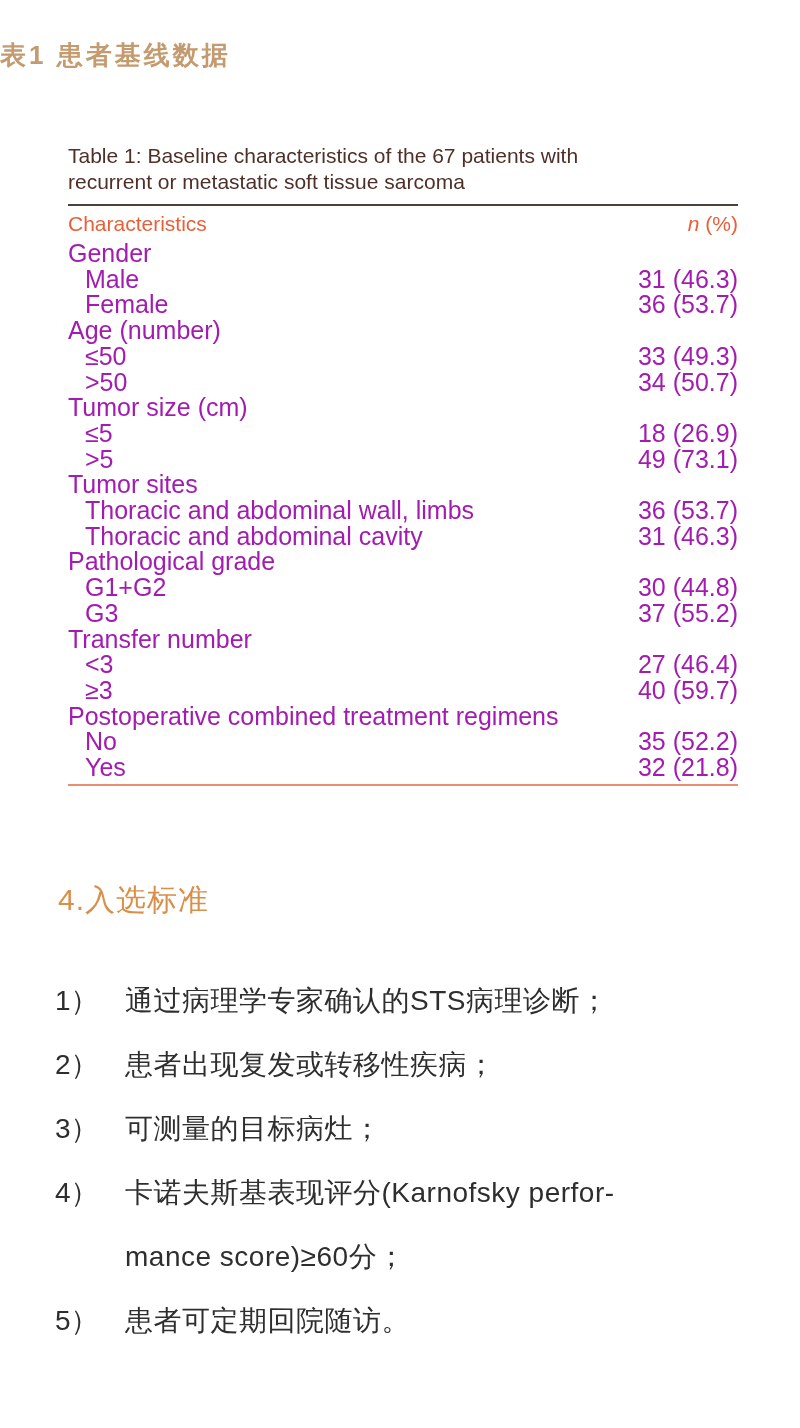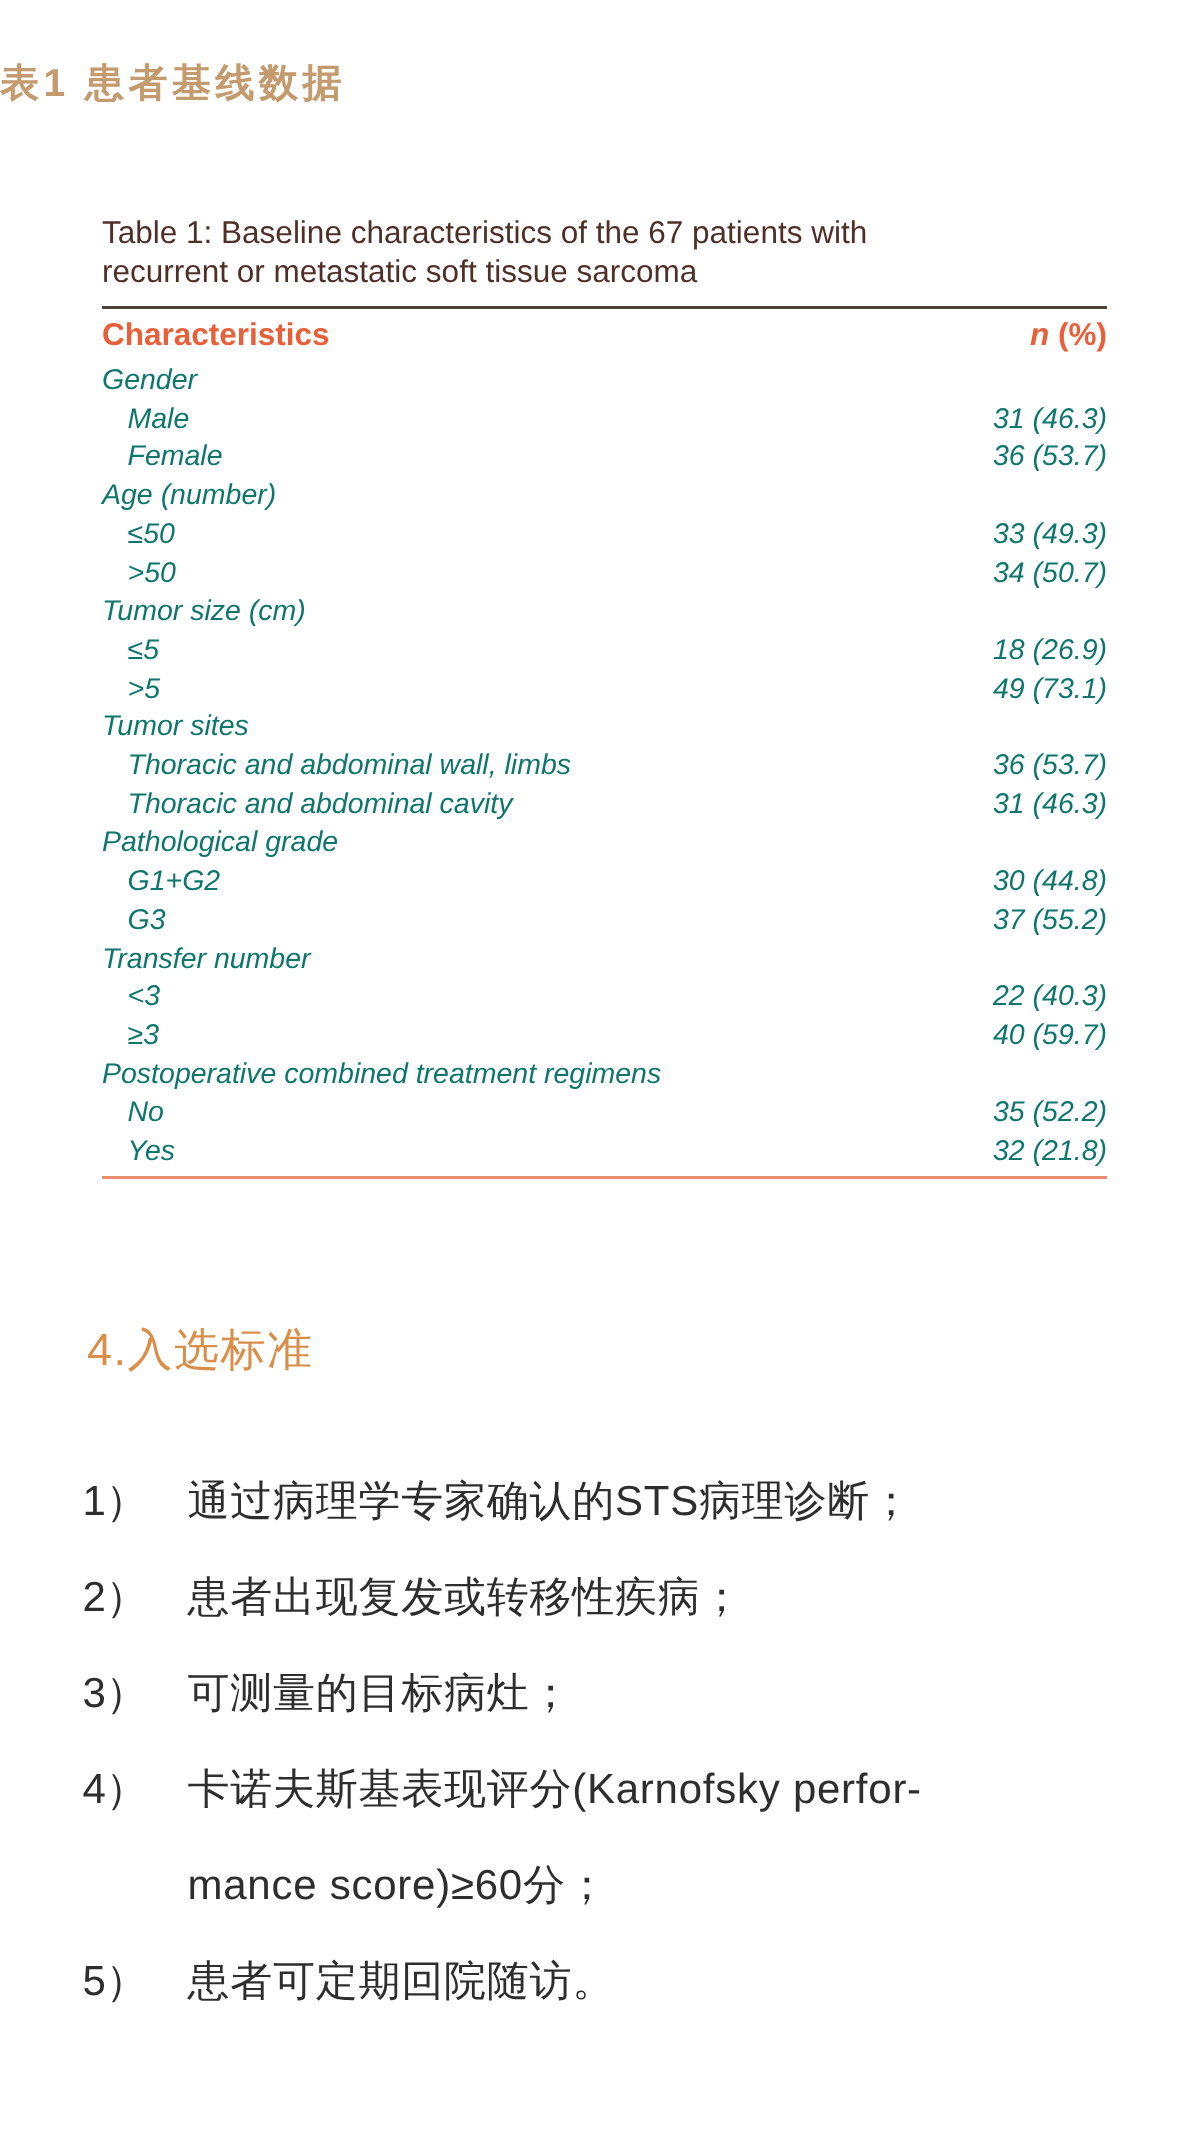--- a/index.html
+++ b/index.html
@@ -38,26 +38,26 @@
   .rule-top {
     border: none;
     border-top: 2.5px solid #4d4038;
     margin: 9px 0 0 0;
   }
   .thead-row {
     display: flex;
     justify-content: space-between;
     align-items: baseline;
     color: #e8603a;
-    font-weight: bold;
+    font-weight: normal;
     font-size: 21px;
     padding: 6px 0 5px 0;
   }
   .thead-row .n-italic { font-style: italic; }
-  .tbody { font-size: 19px; color: #0f766e; font-style: italic; }
+  .tbody { font-size: 25px; color: #a21caf; }
   .trow {
     display: flex;
     justify-content: space-between;
     line-height: 25.7px;
   }
   .trow .tlabel { white-space: nowrap; }
   .trow.indent .tlabel { padding-left: 17px; }
   .trow .tvalue { white-space: nowrap; }
   .rule-bottom {
     border: none;
@@ -182,21 +182,21 @@
     <span class="tvalue">37 (55.2)</span>
   </div>
 
   <div class="trow">
     <span class="tlabel">Transfer number</span>
     <span class="tvalue"></span>
   </div>
 
   <div class="trow indent">
     <span class="tlabel">&lt;3</span>
-    <span class="tvalue">22 (40.3)</span>
+    <span class="tvalue">27 (46.4)</span>
   </div>
 
   <div class="trow indent">
     <span class="tlabel">≥3</span>
     <span class="tvalue">40 (59.7)</span>
   </div>
 
   <div class="trow">
     <span class="tlabel">Postoperative combined treatment regimens</span>
     <span class="tvalue"></span>

